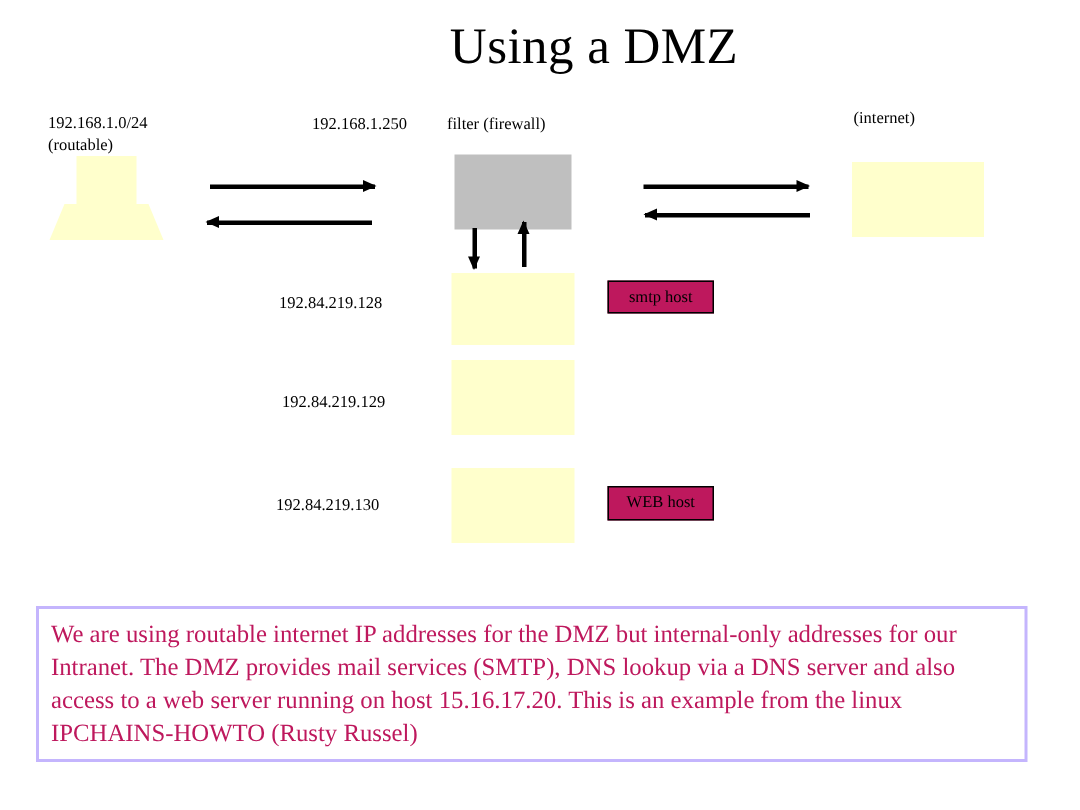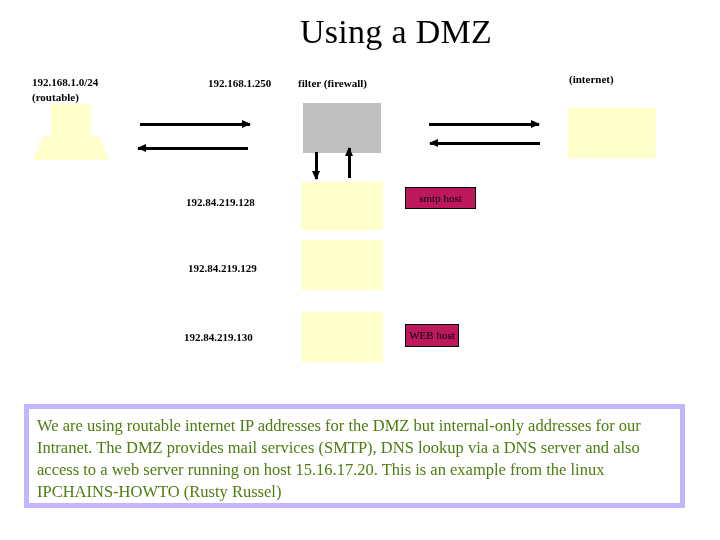--- a/index.html
+++ b/index.html
@@ -41,21 +41,20 @@
   }
 
   
   .lbl {
     position: absolute;
     font-family: "Liberation Serif", "DejaVu Serif", serif;
     font-size: 11px;
     line-height: 14px;
     color: #000000;
     white-space: pre;
-    font-weight: bold;
   }
 
   
   .yellow-box {
     position: absolute;
     background: #ffffcc;
   }
   .gray-box {
     position: absolute;
     background: #bfbfbf;
@@ -166,28 +165,28 @@
     box-sizing: border-box;
   }
 
   
   .note {
     position: absolute;
     left: 24px;
     top: 404px;
     width: 661px;
     height: 104px;
-    border: 5px solid #c4b5fd;
+    border: 2px solid #c4b5fd;
     background: #ffffff;
     box-sizing: border-box;
     padding: 6px 8px 0 8px;
     font-family: "Liberation Serif", "DejaVu Serif", serif;
     font-size: 16.5px;
     line-height: 22px;
-    color: #4d7c0f;
+    color: #be185d;
   }
 </style>
 </head>
 <body>
 
 <div id="slide">
 
   <div class="title">Using a DMZ</div>
 
   <div class="lbl" style="left:32px; top:75px;">192.168.1.0/24</div>
@@ -235,17 +234,17 @@
 
   <div class="lbl" style="left:186px; top:195px;">192.84.219.128</div>
   <div class="yellow-box" style="left:301px; top:182px; width:82px; height:48px;"></div>
   <div class="host-box" style="left:405px; top:187px; width:71px; height:22px;">smtp host</div>
 
   <div class="lbl" style="left:188px; top:261px;">192.84.219.129</div>
   <div class="yellow-box" style="left:301px; top:240px; width:82px; height:50px;"></div>
 
   <div class="lbl" style="left:184px; top:330px;">192.84.219.130</div>
   <div class="yellow-box" style="left:301px; top:312px; width:82px; height:50px;"></div>
-  <div class="host-box" style="left:405px; top:324px; width:54px; height:23px;">WEB host</div>
+  <div class="host-box" style="left:405px; top:324px; width:71px; height:23px;">WEB host</div>
 
   <div class="note">We are using routable internet IP addresses for the DMZ but internal-only addresses for our Intranet. The DMZ provides mail services (SMTP), DNS lookup via a DNS server and also access to a web server running on host 15.16.17.20. This is an example from the linux IPCHAINS-HOWTO (Rusty Russel)</div>
 
 </div>
 
 </body></html>

